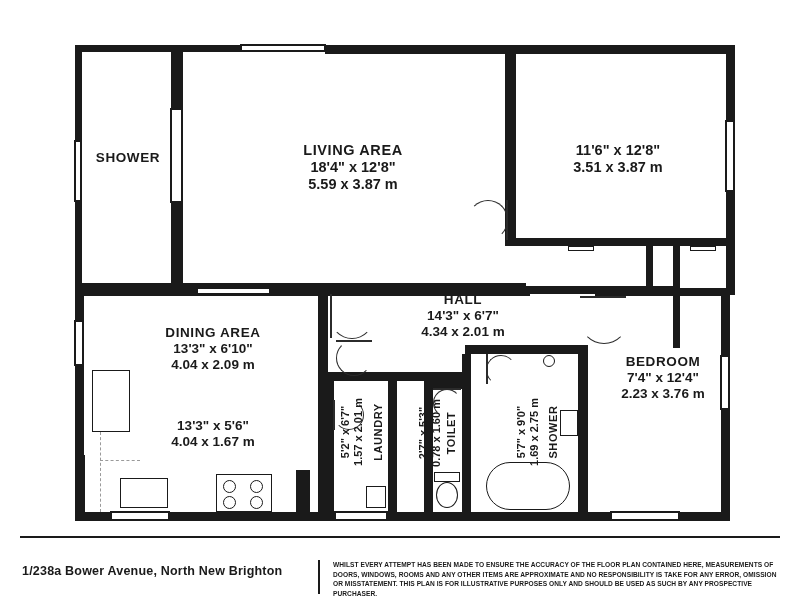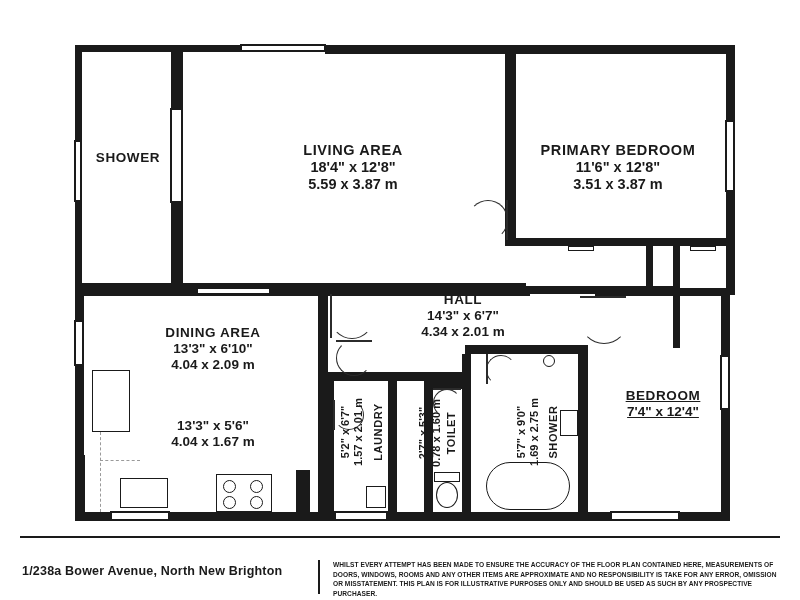--- a/index.html
+++ b/index.html
@@ -259,21 +259,20 @@
     <div class="name">SHOWER</div>
   </div>
 
   <div class="label lbl-lg" style="left:248px; top:142px; width:210px;">
     <div class="name">LIVING AREA</div>
     <div class="dim">18'4" x 12'8"</div>
     <div class="dim">5.59 x 3.87 m</div>
   </div>
 
   <div class="label lbl-lg" style="left:518px; top:142px; width:200px;">
-    <div class="name">PRIMARY BEDROOM</div>
     <div class="dim">11'6" x 12'8"</div>
     <div class="dim">3.51 x 3.87 m</div>
   </div>
 
   <div class="label lbl-md" style="left:388px; top:292px; width:150px;">
     <div class="name">HALL</div>
     <div class="dim">14'3" x 6'7"</div>
     <div class="dim">4.34 x 2.01 m</div>
   </div>
 
@@ -281,23 +280,24 @@
     <div class="name">DINING AREA</div>
     <div class="dim">13'3" x 6'10"</div>
     <div class="dim">4.04 x 2.09 m</div>
   </div>
 
   <div class="label lbl-md" style="left:123px; top:418px; width:180px;">
     <div class="dim">13'3" x 5'6"</div>
     <div class="dim">4.04 x 1.67 m</div>
   </div>
 
-  <div class="label lbl-md" style="left:600px; top:388px; width:126px;text-decoration:underline;">
+  <div class="label lbl-md" style="left:600px; top:354px; width:126px;">
     <div class="name">BEDROOM</div>
     <div class="dim">7'4" x 12'4"</div>
+    <div class="dim">2.23 x 3.76 m</div>
   </div>
 
   <div class="label lbl-sm vert rot-90" style="left:346px; top:412px; width:92px; height:40px;">
     <div class="name">LAUNDRY</div>
   </div>
   <div class="label lbl-sm vert rot-90" style="left:313px; top:412px; width:92px; height:40px;">
     <div class="dim">5'2" x 6'7"</div>
     <div class="dim">1.57 x 2.01 m</div>
   </div>
 

